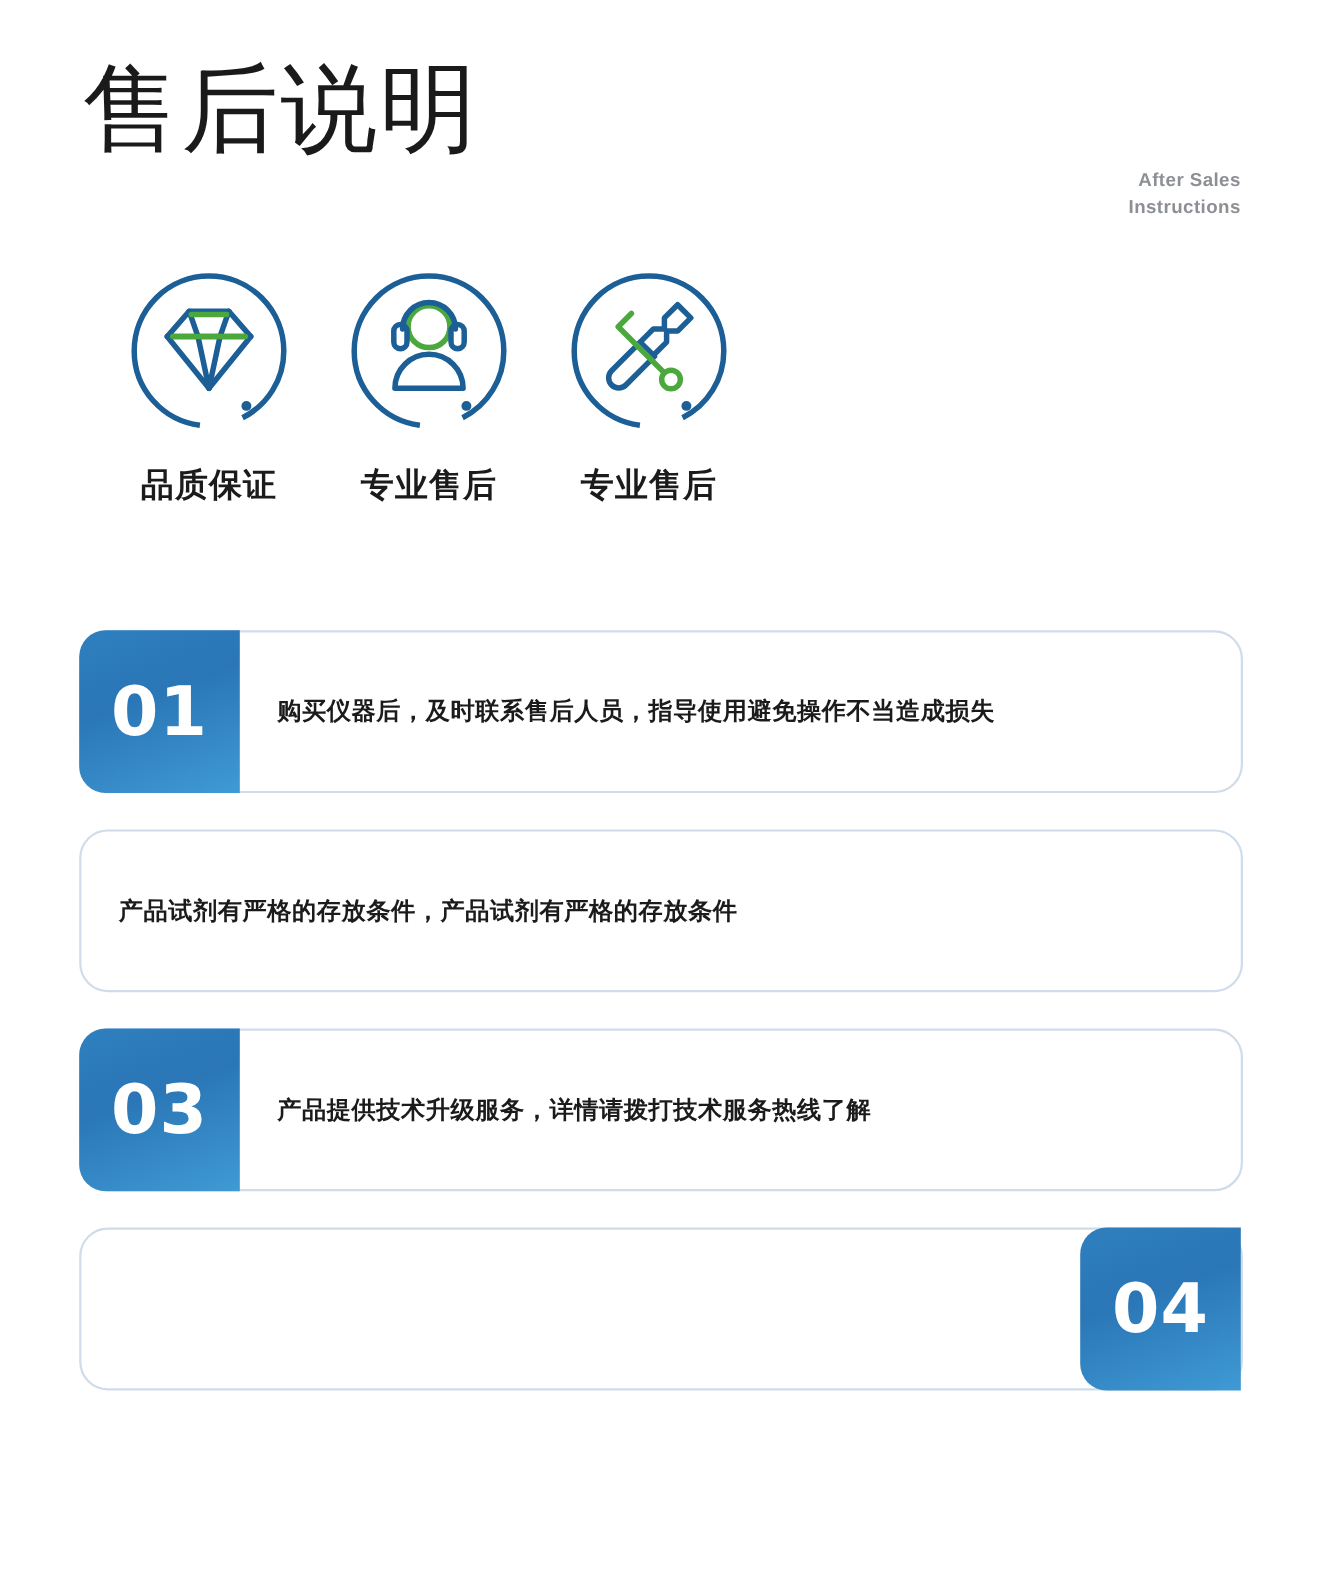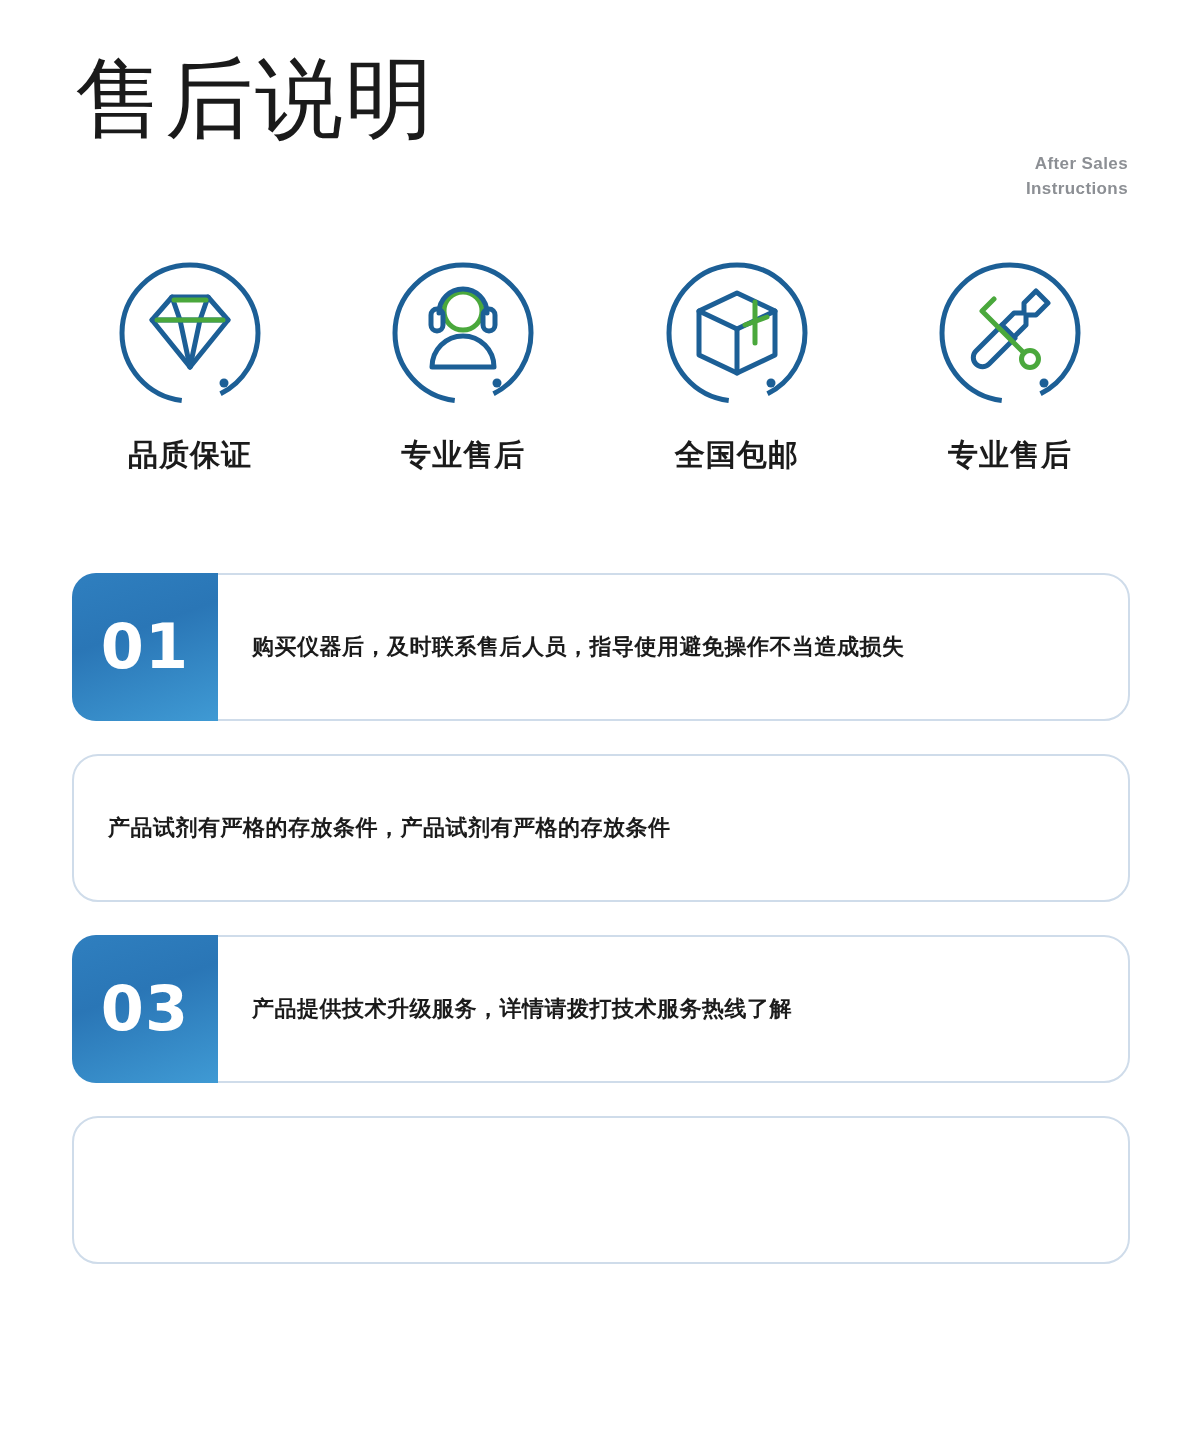--- a/index.html
+++ b/index.html
@@ -44,25 +44,25 @@
     font-weight: 700;
     color: #8c8f94;
     line-height: 1.45;
     letter-spacing: 0.4px;
     margin-top: 47px;
   }
 
   
   .features {
     position: absolute;
-    top: 255px;
+    top: 241px;
     left: 90px;
     width: 1020px;
     display: flex;
-    justify-content: space-between;
+    justify-content: flex-start;
   }
   .feature {
     width: 200px;
     display: flex;
     flex-direction: column;
     align-items: center;
   }
   .feature-icon {
     width: 156px;
     height: 156px;
@@ -167,38 +167,20 @@
         <circle cx="78" cy="56" r="19" fill="none" stroke="#4aa83c" stroke-width="5"></circle>
         <path d="M47 112 a31 31 0 0 1 62 0 z" fill="none" stroke="#1c5f96" stroke-width="5" stroke-linejoin="round"></path>
         <path d="M54 58 a24 24 0 0 1 48 0" fill="none" stroke="#1c5f96" stroke-width="5" stroke-linecap="round"></path>
         <rect x="46" y="54" width="12" height="22" rx="6" fill="none" stroke="#1c5f96" stroke-width="5"></rect>
         <rect x="98" y="54" width="12" height="22" rx="6" fill="none" stroke="#1c5f96" stroke-width="5"></rect>
       </svg>
     </div>
     <div class="feature-label">专业售后</div>
   </div>
 
-  <div class="feature">
-    <div class="feature-icon">
-      <svg width="156" height="156" viewBox="0 0 156 156" xmlns="http://www.w3.org/2000/svg">
-        <circle cx="78" cy="78" r="68" fill="none" stroke="#1c5f96" stroke-width="5" stroke-dasharray="350 40" stroke-dashoffset="275"></circle>
-        <circle cx="112" cy="128" r="4.5" fill="#1c5f96"></circle>
-        <g fill="none" stroke="#1c5f96" stroke-width="5" stroke-linejoin="round" stroke-linecap="round">
-          <path d="M78 38 L116 56 L116 100 L78 118 L40 100 L40 56 Z"></path>
-          <path d="M40 56 L78 74 L116 56"></path>
-          <path d="M78 74 L78 118"></path>
-        </g>
-        <g fill="none" stroke="#4aa83c" stroke-width="5" stroke-linecap="round">
-          <path d="M96 47 L96 88"></path>
-          <path d="M86 70 L108 62"></path>
-        </g>
-      </svg>
-    </div>
-    <div class="feature-label">全国包邮</div>
-  </div>
 
   <div class="feature">
     <div class="feature-icon">
       <svg width="156" height="156" viewBox="0 0 156 156" xmlns="http://www.w3.org/2000/svg">
         <circle cx="78" cy="78" r="68" fill="none" stroke="#1c5f96" stroke-width="5" stroke-dasharray="350 40" stroke-dashoffset="275"></circle>
         <circle cx="112" cy="128" r="4.5" fill="#1c5f96"></circle>
         <g fill="none" stroke="#1c5f96" stroke-width="5" stroke-linejoin="round" stroke-linecap="round">
           <path d="M104 36 L92 48 L92 58 L82 58 L70 70 L82 82 L94 70 L94 60 L104 60 L116 48 Z"></path>
           <path d="M70 70 L44 96 a9 9 0 0 0 13 13 L83 83"></path>
         </g>
@@ -227,15 +209,18 @@
   </div>
 
   <div class="step">
     <div class="step-badge">
       <span class="step-number">03</span>
     </div>
     <div class="step-text">产品提供技术升级服务，详情请拨打技术服务热线了解</div>
   </div>
 
   <div class="step">
+    <div class="step-badge">
+      <span class="step-number">04</span>
+    </div>
   </div>
 
 </div>
 
 </body></html>

